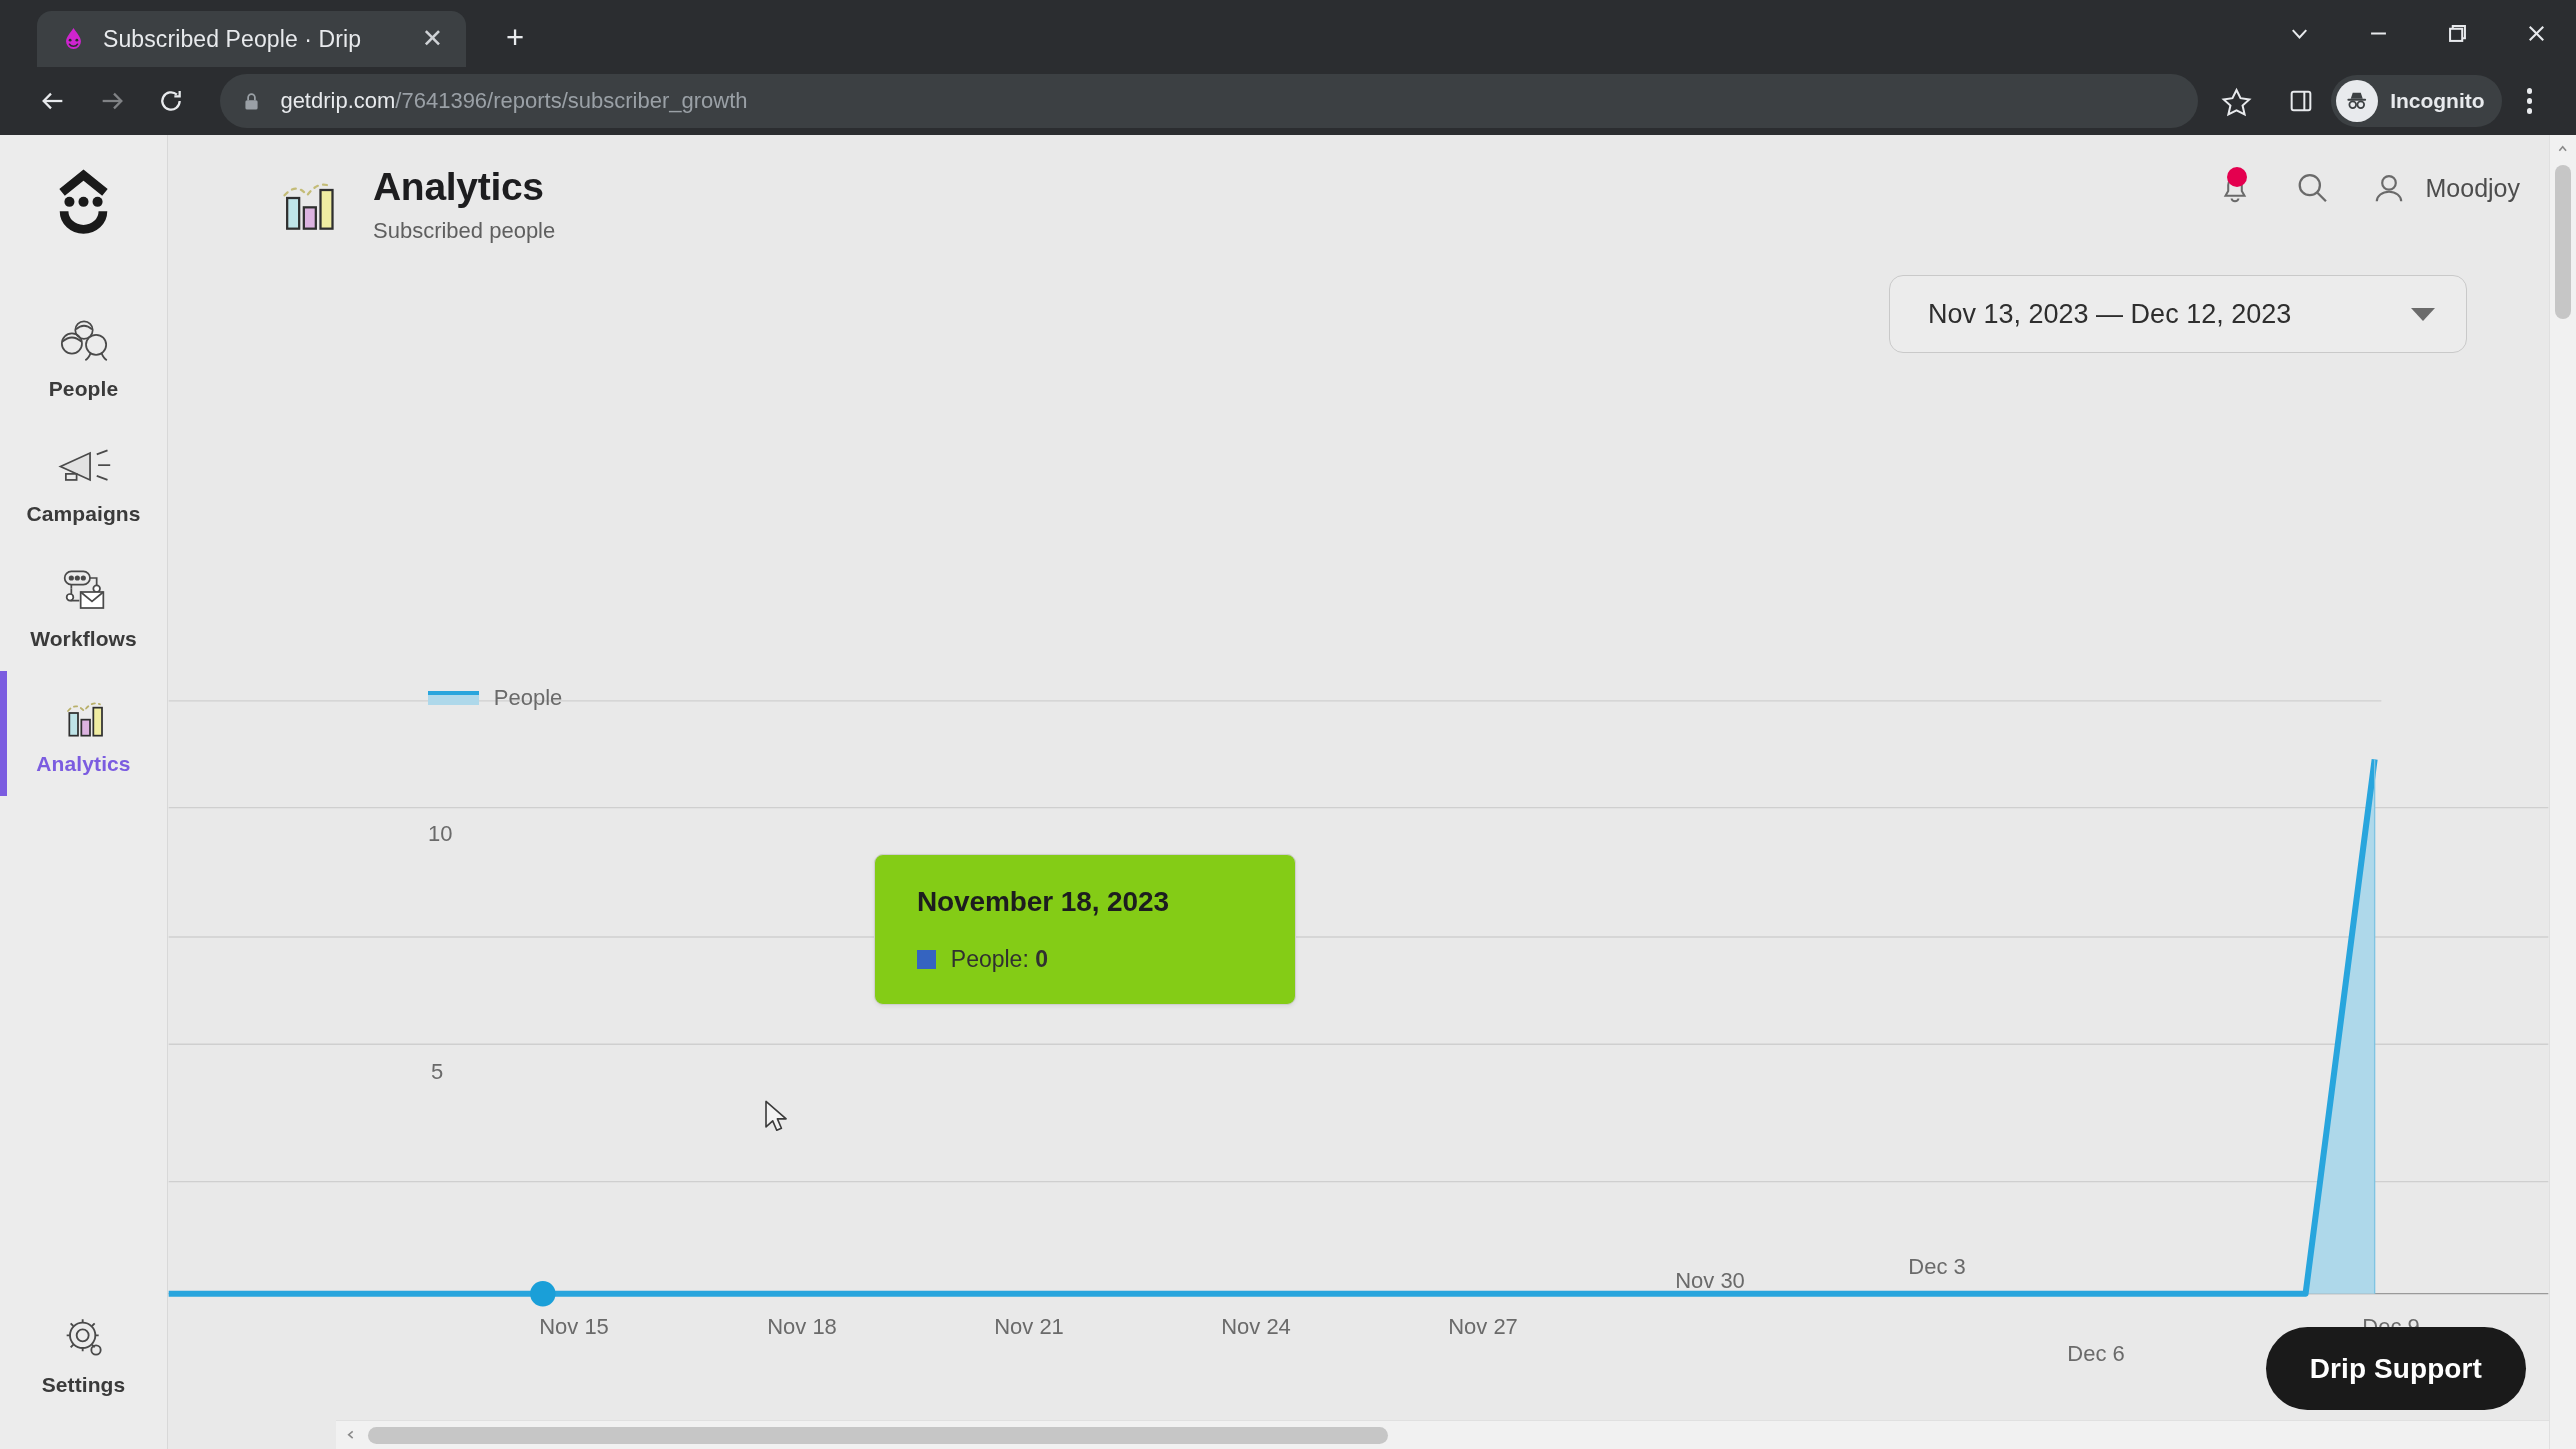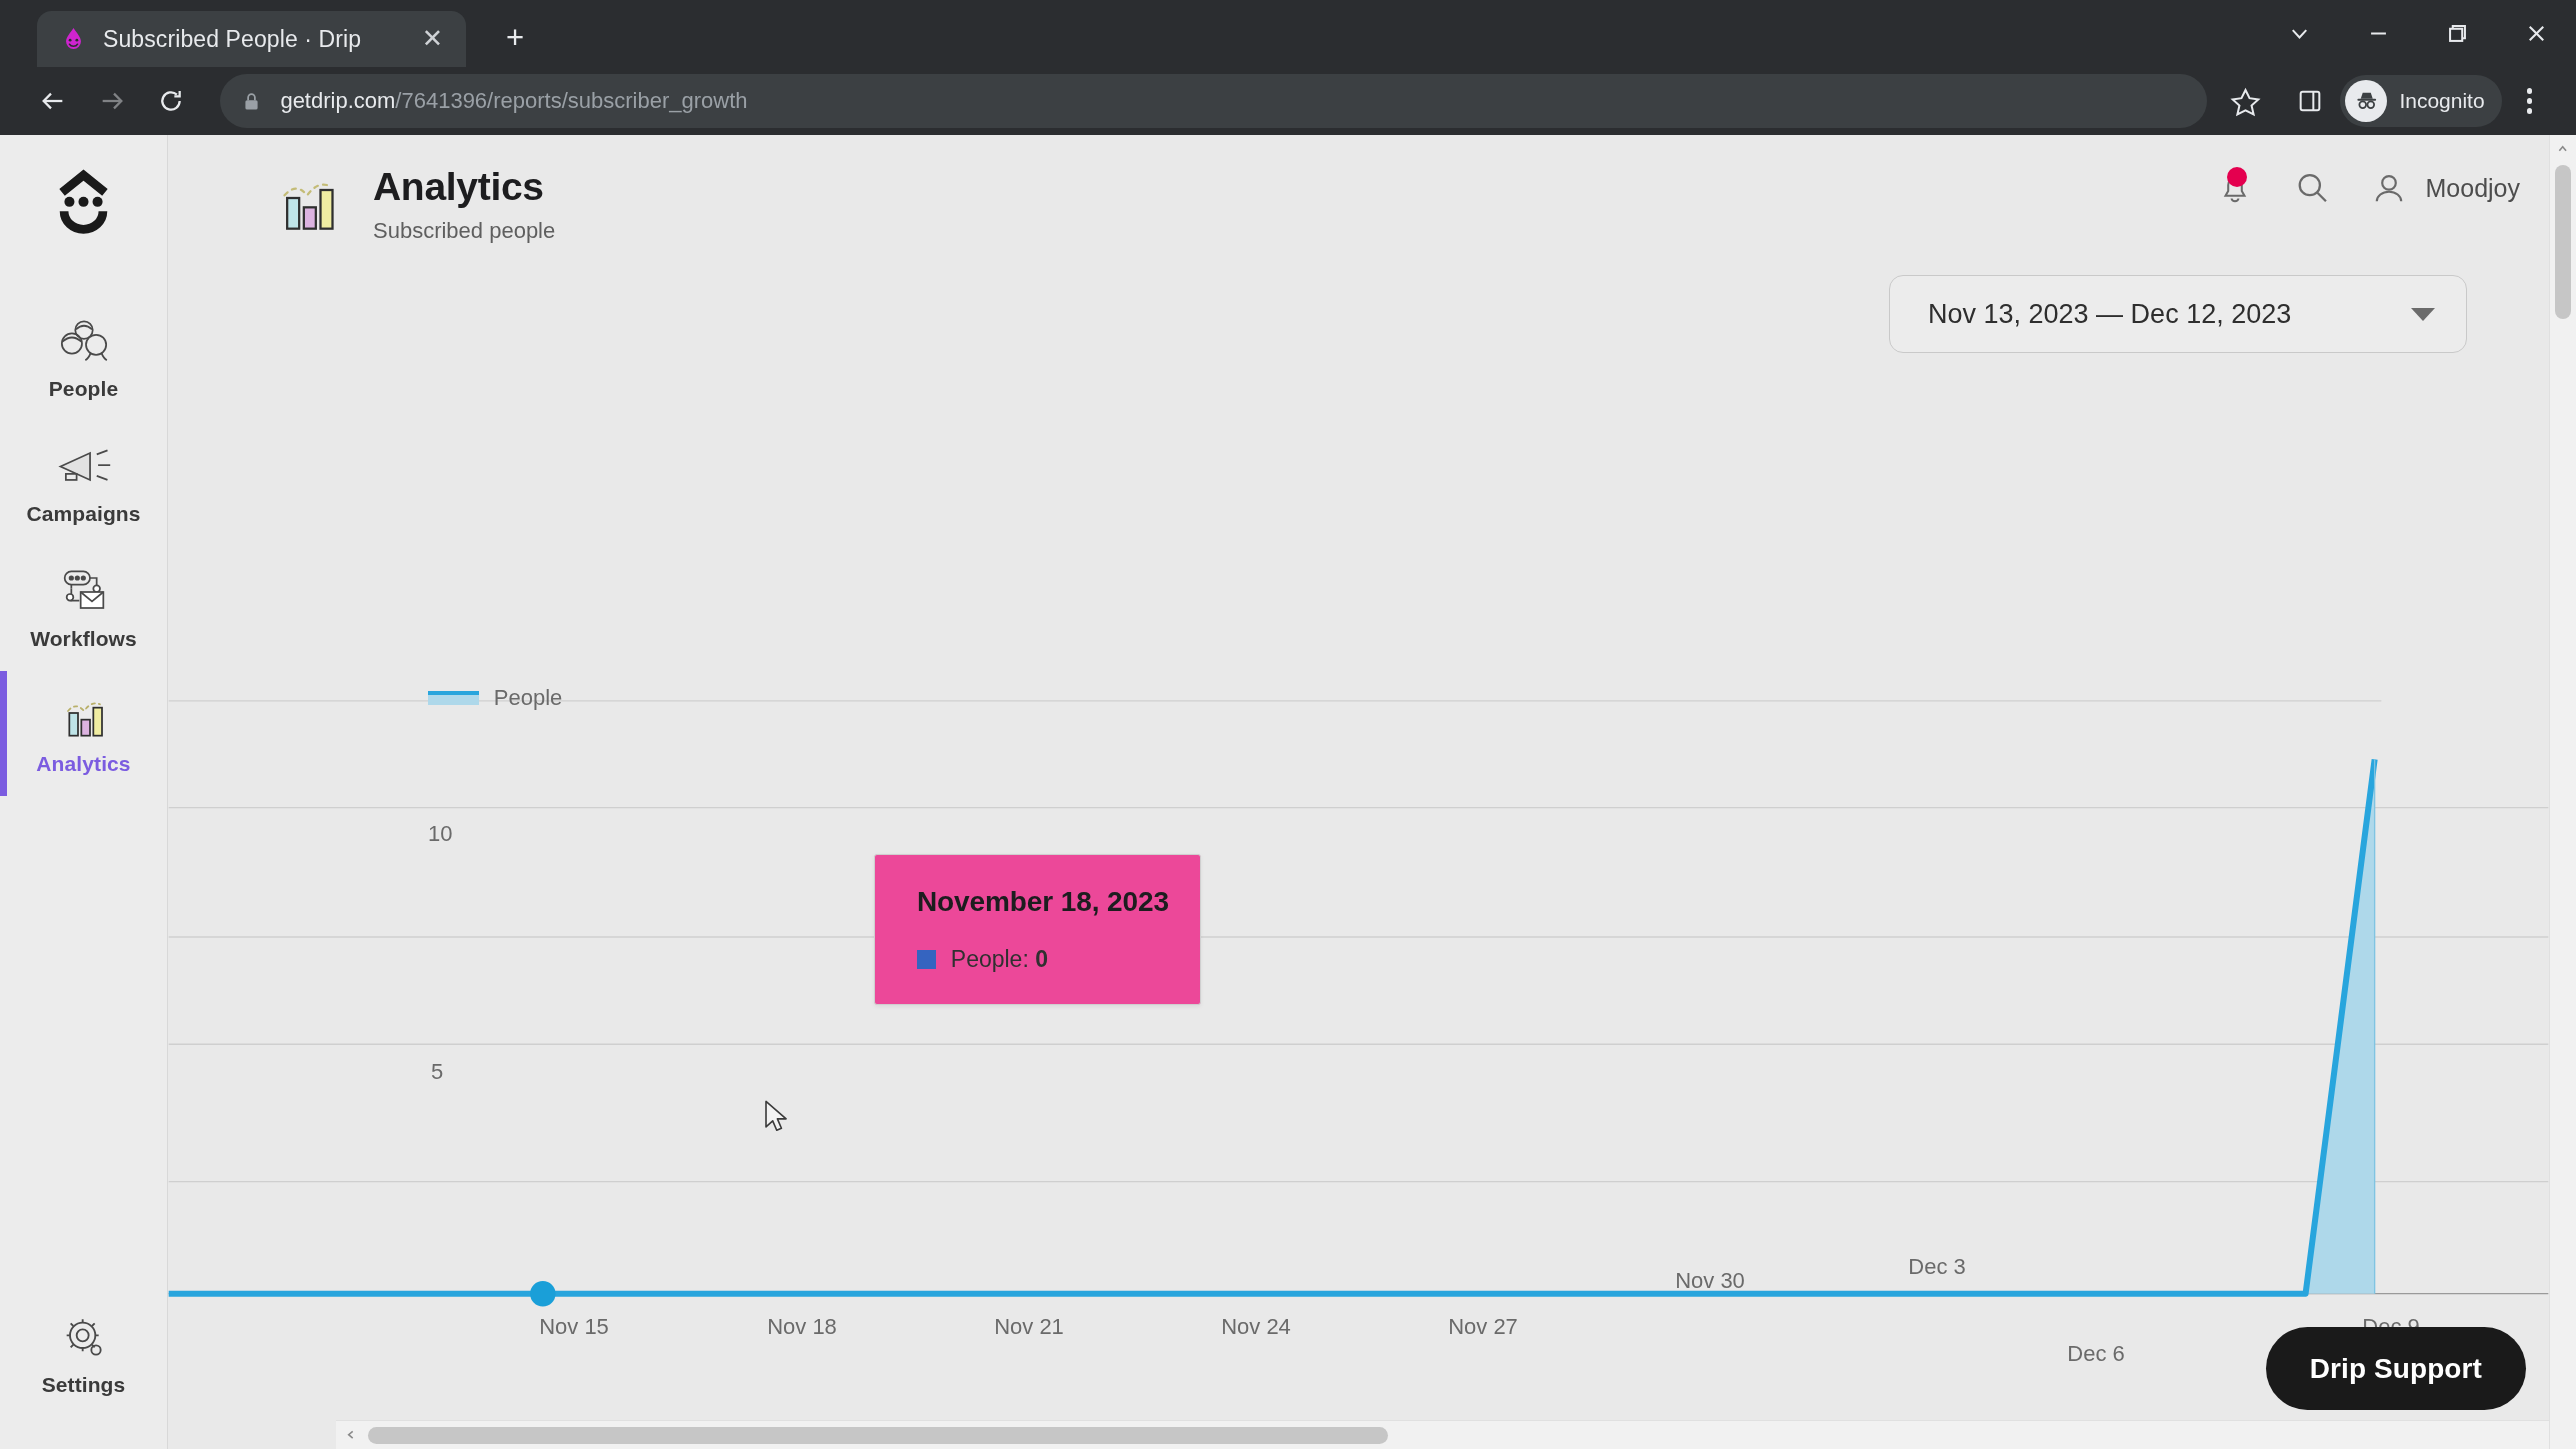--- a/index.html
+++ b/index.html
@@ -60,21 +60,21 @@
     display: flex; align-items: center; padding: 0 20px; margin: 0 14.8px 0 20px;
     min-width: 0;
   }
   .lock { width: 23px; height: 23px; margin-right: 17.4px; flex:0 0 23px; }
   .url { font-size: 22px; color: #9aa0a6; white-space: nowrap; overflow: hidden; }
   .url b { color: #e8eaed; font-weight: 400; }
   .star { width: 47px; height: 47px; flex:0 0 47px; display:flex; align-items:center; justify-content:center; margin-right: 14.8px;}
   .tb-icon { width: 52px; height: 52px; flex:0 0 52px; display:flex; align-items:center; justify-content:center; }
   .incognito-pill {
     height: 52px; border-radius: 27px; background: #3c4043;
-    display:flex; align-items:center; padding: 0 17.4px 0 5.4px; margin-left: 4px; flex:0 0 auto;
+    display:flex; align-items:center; padding: 0 17.4px 0 5.4px; margin-left: 4px; flex:0 0 auto;font-weight:bold;
   }
   .incognito-avatar { width: 42px; height: 42px; border-radius:50%; background:#e8eaed; display:flex; align-items:center; justify-content:center; margin-right:12px;}
   .incognito-label { color:#e8eaed; font-size: 21px; white-space:nowrap; }
   .kebab { width: 47px; height: 52px; flex:0 0 47px; display:flex; flex-direction:column; align-items:center; justify-content:center; gap:4.7px; margin-left: 4px;}
   .kebab i { width: 5.4px; height: 5.4px; border-radius:50%; background:#e8eaed; display:block;}
 
   
   .viewport { flex: 1 1 auto; display: flex; background: #e9e9e9; position: relative; min-height: 0; }
 
   
@@ -137,22 +137,22 @@
   .legend-swatch .ln { position:absolute; left:0; right:0; top:0; height:4.7px; background:#28a5dd; }
   .legend-swatch .fl { position:absolute; left:0; right:0; top:4.7px; bottom:0; background:#aed8ea; }
   .legend-label { font-size: 22px; color: #6a6a6a; }
 
   .ylabel { position:absolute; font-size: 22px; color:#6a6a6a; }
 
   .xlabel { position:absolute; font-size: 22px; color:#6a6a6a; transform: translateX(-50%); }
 
   
   .tooltip {
-    position: absolute; left: 706px; top: 719px; width: 327px;
-    background: #ec4899; border: 0.7px solid #cfcfcf; border-radius: 3px;
+    position: absolute; left: 706px; top: 719px; width: 422px;
+    background: #84cc16; border: 0.7px solid #cfcfcf; border-radius: 9px;
     padding: 31px 0 31px 42px;
     box-shadow: 0 1.3px 4px rgba(0,0,0,.06);
   }
   .tt-title { font-size: 28px; font-weight: 700; color: #1d1d1f; letter-spacing: -0.1px; }
   .tt-row { display:flex; align-items:center; gap: 14.8px; margin-top: 28px; }
   .tt-swatch { width: 19px; height: 19px; background: #3564c0; flex:0 0 19px; }
   .tt-text { font-size: 23px; color: #303030; }
   .tt-text b { font-weight: 700; }
 
   

